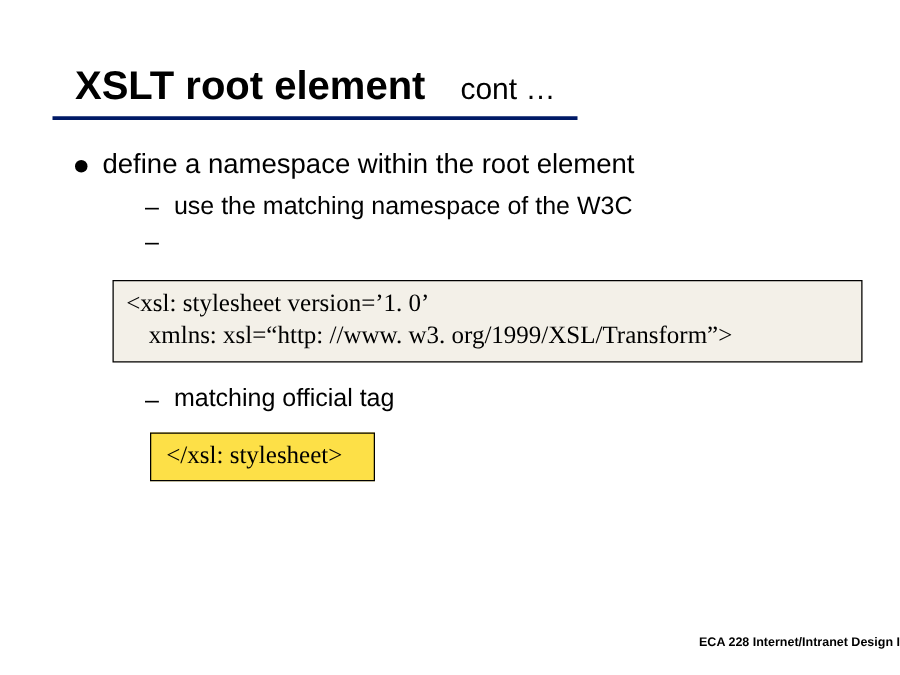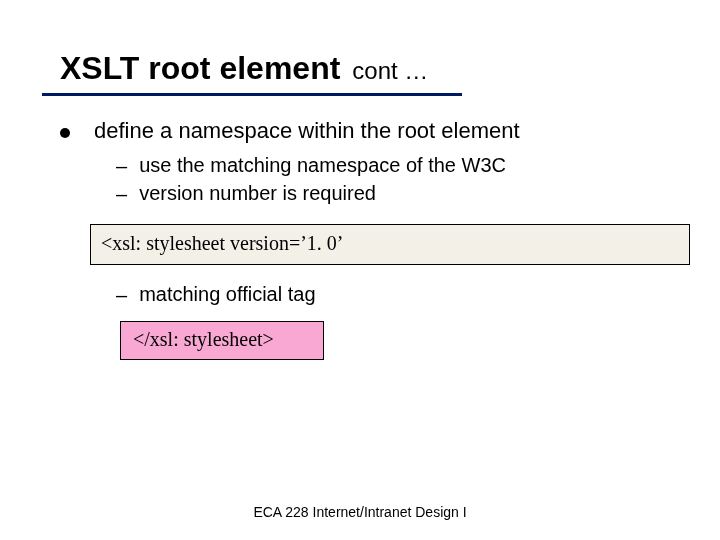--- a/index.html
+++ b/index.html
@@ -12,21 +12,21 @@
     overflow: hidden;
   }
   .slide {
     padding: 50px 40px 20px 60px;
     height: 100%;
     position: relative;
   }
   .title-row {
     display: flex;
     align-items: baseline;
-    gap: 12px;
+    gap: 28px;
     margin-bottom: 6px;
   }
   .title-main {
     font-size: 32px;
     font-weight: bold;
     color: #000;
   }
   .title-cont {
     font-size: 24px;
     color: #000;
@@ -35,21 +35,21 @@
   .underline {
     height: 3px;
     background: #001a66;
     width: 420px;
     margin-left: -18px;
     margin-bottom: 22px;
   }
   .bullet-l1 {
     display: flex;
     align-items: flex-start;
-    gap: 24px;
+    gap: 12px;
     font-size: 22px;
     margin-bottom: 10px;
   }
   .dot {
     width: 10px;
     height: 10px;
     border-radius: 50%;
     background: #000;
     margin-top: 10px;
     flex-shrink: 0;
@@ -73,35 +73,36 @@
     background: #f3f0e8;
     font-family: "Times New Roman", Times, serif;
     font-size: 20px;
     padding: 6px 10px 8px 10px;
     margin: 18px 0 18px 30px;
     width: 600px;
     line-height: 1.25;
   }
   .codebox-small {
     border: 1.5px solid #000;
-    background: #f9a8d4;
+    background: #fde047;
     font-family: "Times New Roman", Times, serif;
     font-size: 20px;
     padding: 6px 12px 8px 12px;
     margin: 14px 0 0 60px;
-    width: 204px;
+    width: 180px;
   }
   .footer {
     position: absolute;
     bottom: 20px;
     width: 100%;
-    text-align: center;
-    font-size: 14px;
+    text-align: right;
+    font-size: 10px;
     color: #000;
     left: 0;
+    font-weight: bold;
   }
   .indent2 { padding-left: 18px; display: block; }
 </style>
 </head>
 <body>
 
 <div class="slide">
 
   <div class="title-row">
     <span class="title-main">XSLT root element</span>
@@ -113,25 +114,25 @@
     <span class="dot"></span>
     <span>define a namespace within the root element</span>
   </div>
 
   <div class="bullet-l2">
     <span class="dash">–</span>
     <span>use the matching namespace of the W3C</span>
   </div>
   <div class="bullet-l2">
     <span class="dash">–</span>
-    <span>version number is required</span>
   </div>
 
   <div class="codebox">
     <span>&lt;xsl: stylesheet version=’1. 0’</span><br>
+    <span class="indent2">xmlns: xsl=“http: //www. w3. org/1999/XSL/Transform”&gt;</span>
   </div>
 
   <div class="bullet-l2">
     <span class="dash">–</span>
     <span>matching official tag</span>
   </div>
 
   <div class="codebox-small">
     <span>&lt;/xsl: stylesheet&gt;</span>
   </div>

